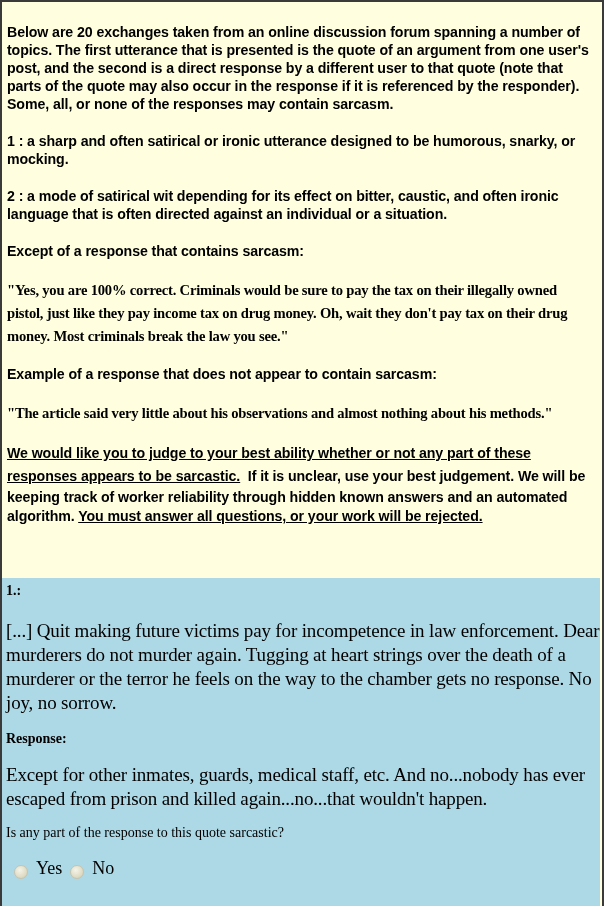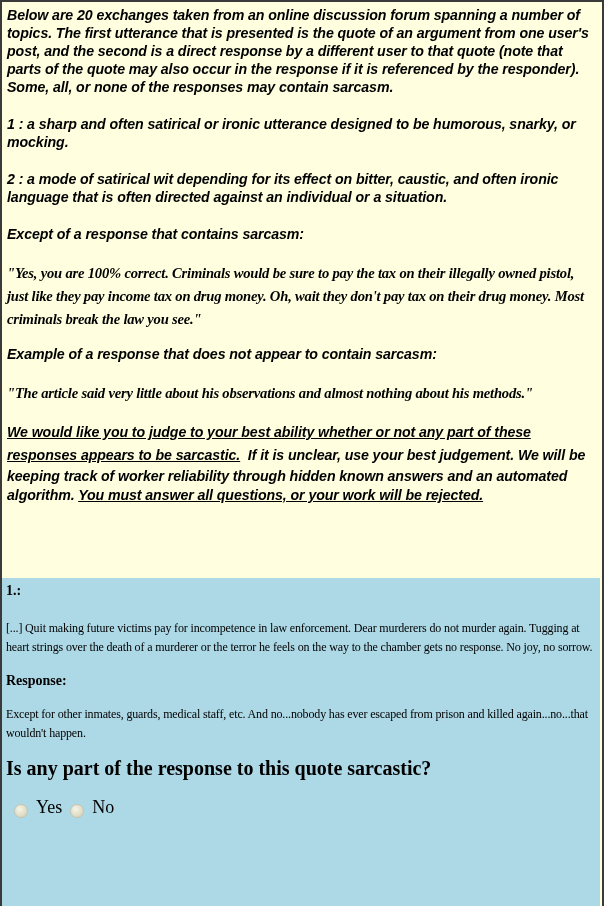--- a/index.html
+++ b/index.html
@@ -7,36 +7,36 @@
   .frame {
     position:absolute; left:0; top:0; width:600px; height:906px;
     border:2px solid #3a3a3a; border-right-width:3px; background:#ffffe0;
     box-sizing:content-box;
   }
   .instructions {
     background:#ffffe0; padding:4px 6px 0 5px;
     font-family:"Liberation Sans", sans-serif; font-size:14.2px; color:#000;
     font-weight:bold; line-height:18px; letter-spacing:-0.1px;
   }
-  .instructions p { margin:0 0 19px 0;font-style:italic; }
+  .instructions p { margin:17px 0 19px 0; }
   .serif-ex {
     font-family:"Liberation Serif", serif; font-weight:bold; font-size:14.6px;
     line-height:23px; letter-spacing:-0.2px;
   }
   .u { text-decoration:underline; }
   .notice { line-height:19px; }
   .question-block {
     position:absolute; left:2px; top:578px; width:598px; height:328px;
     background:#add8e6; font-family:"Liberation Serif", serif; color:#000;
     padding:0 0 0 4px; box-sizing:border-box;
   }
   .qnum { font-weight:bold; font-size:14px; margin-top:5px; height:20px; }
   .qlabel { font-weight:bold; font-size:14px; margin-top:19px; }
-  .qtext { font-size:12px; line-height:19px; margin-top:16px; letter-spacing:-0.15px; }
-  .ask { font-weight:bold; font-size:20px; margin-top:18px; }
+  .qtext { font-size:19px; line-height:24px; margin-top:16px; letter-spacing:-0.15px; }
+  .ask { font-weight:normal; font-size:14px; margin-top:18px; }
   .radios { margin-top:17px; display:flex; align-items:flex-end; font-size:18px; }
   .radio {
     width:12px; height:12px; border-radius:50%; display:inline-block;
     background:radial-gradient(circle at 40% 35%, #f4f4e8 0%, #ddd9c0 70%, #c9c5ac 100%);
     border:1px solid #c8c4ae; margin:0 8px 0 8px; cursor:pointer;
   }
   .radio-label { margin-right:0px; }
   .bottom-edge { position:absolute; left:0; top:906px; width:604px; height:4px; background:#ffffff; }
 </style>
 </head>

